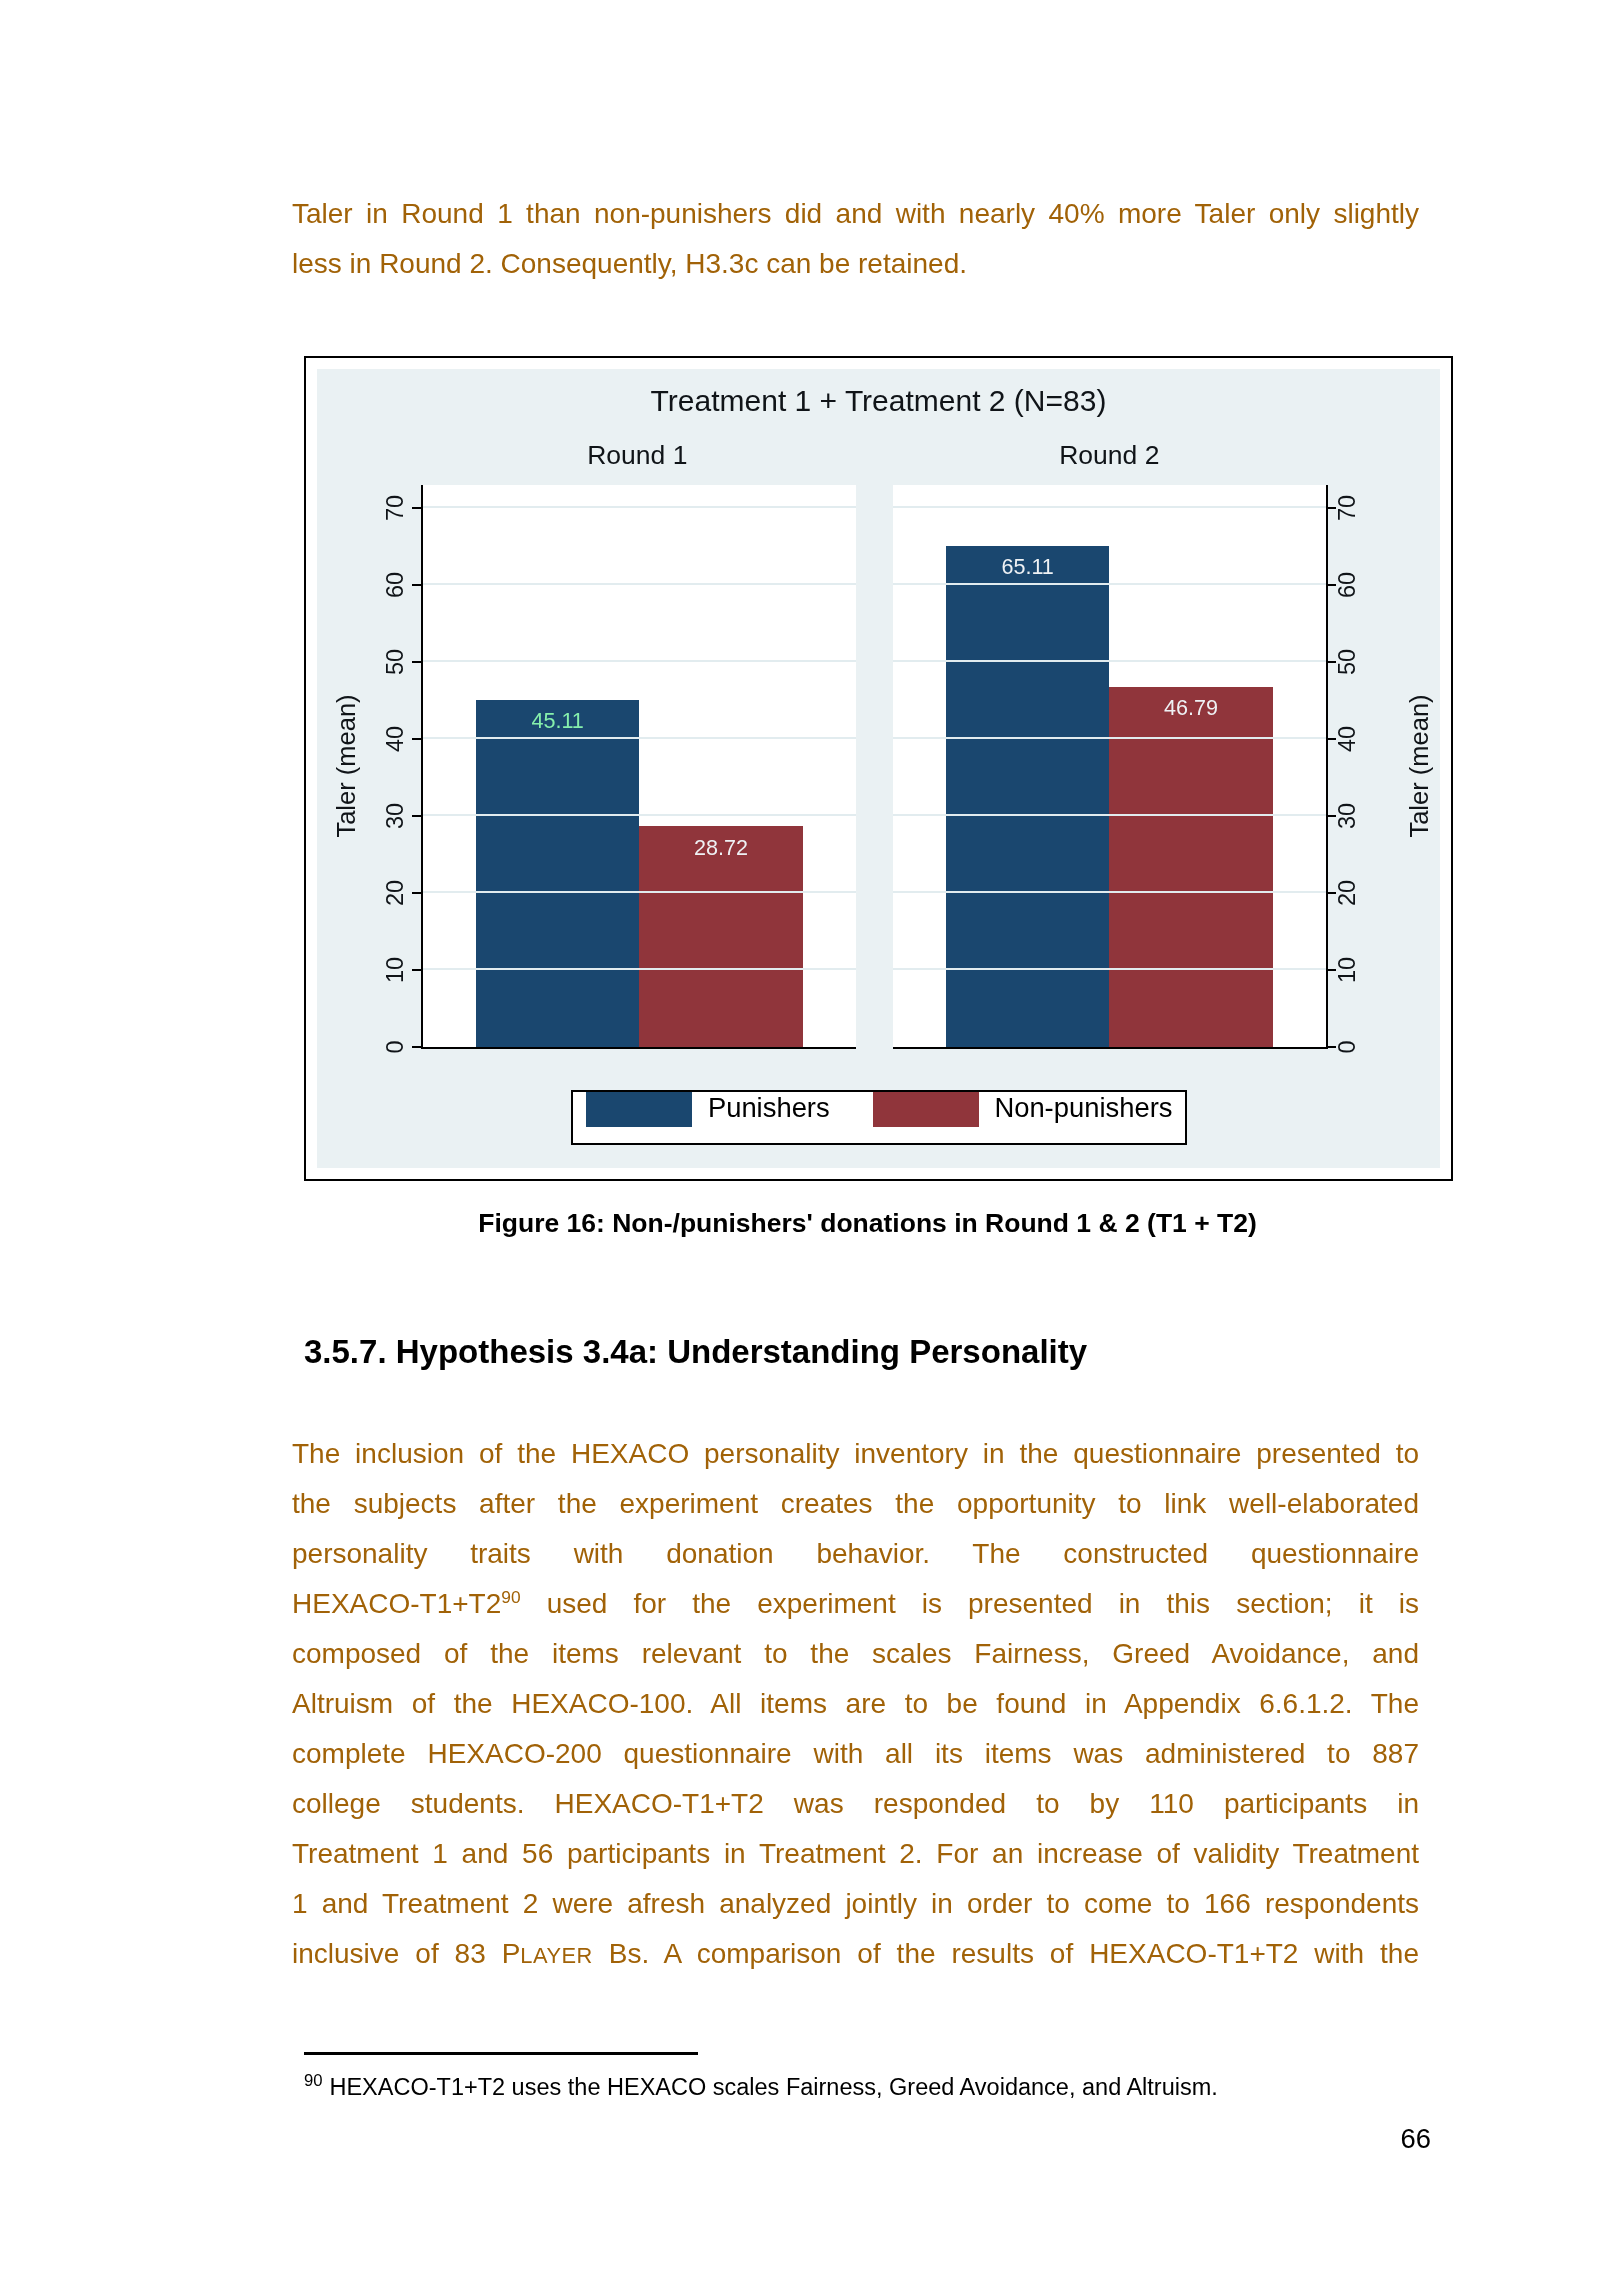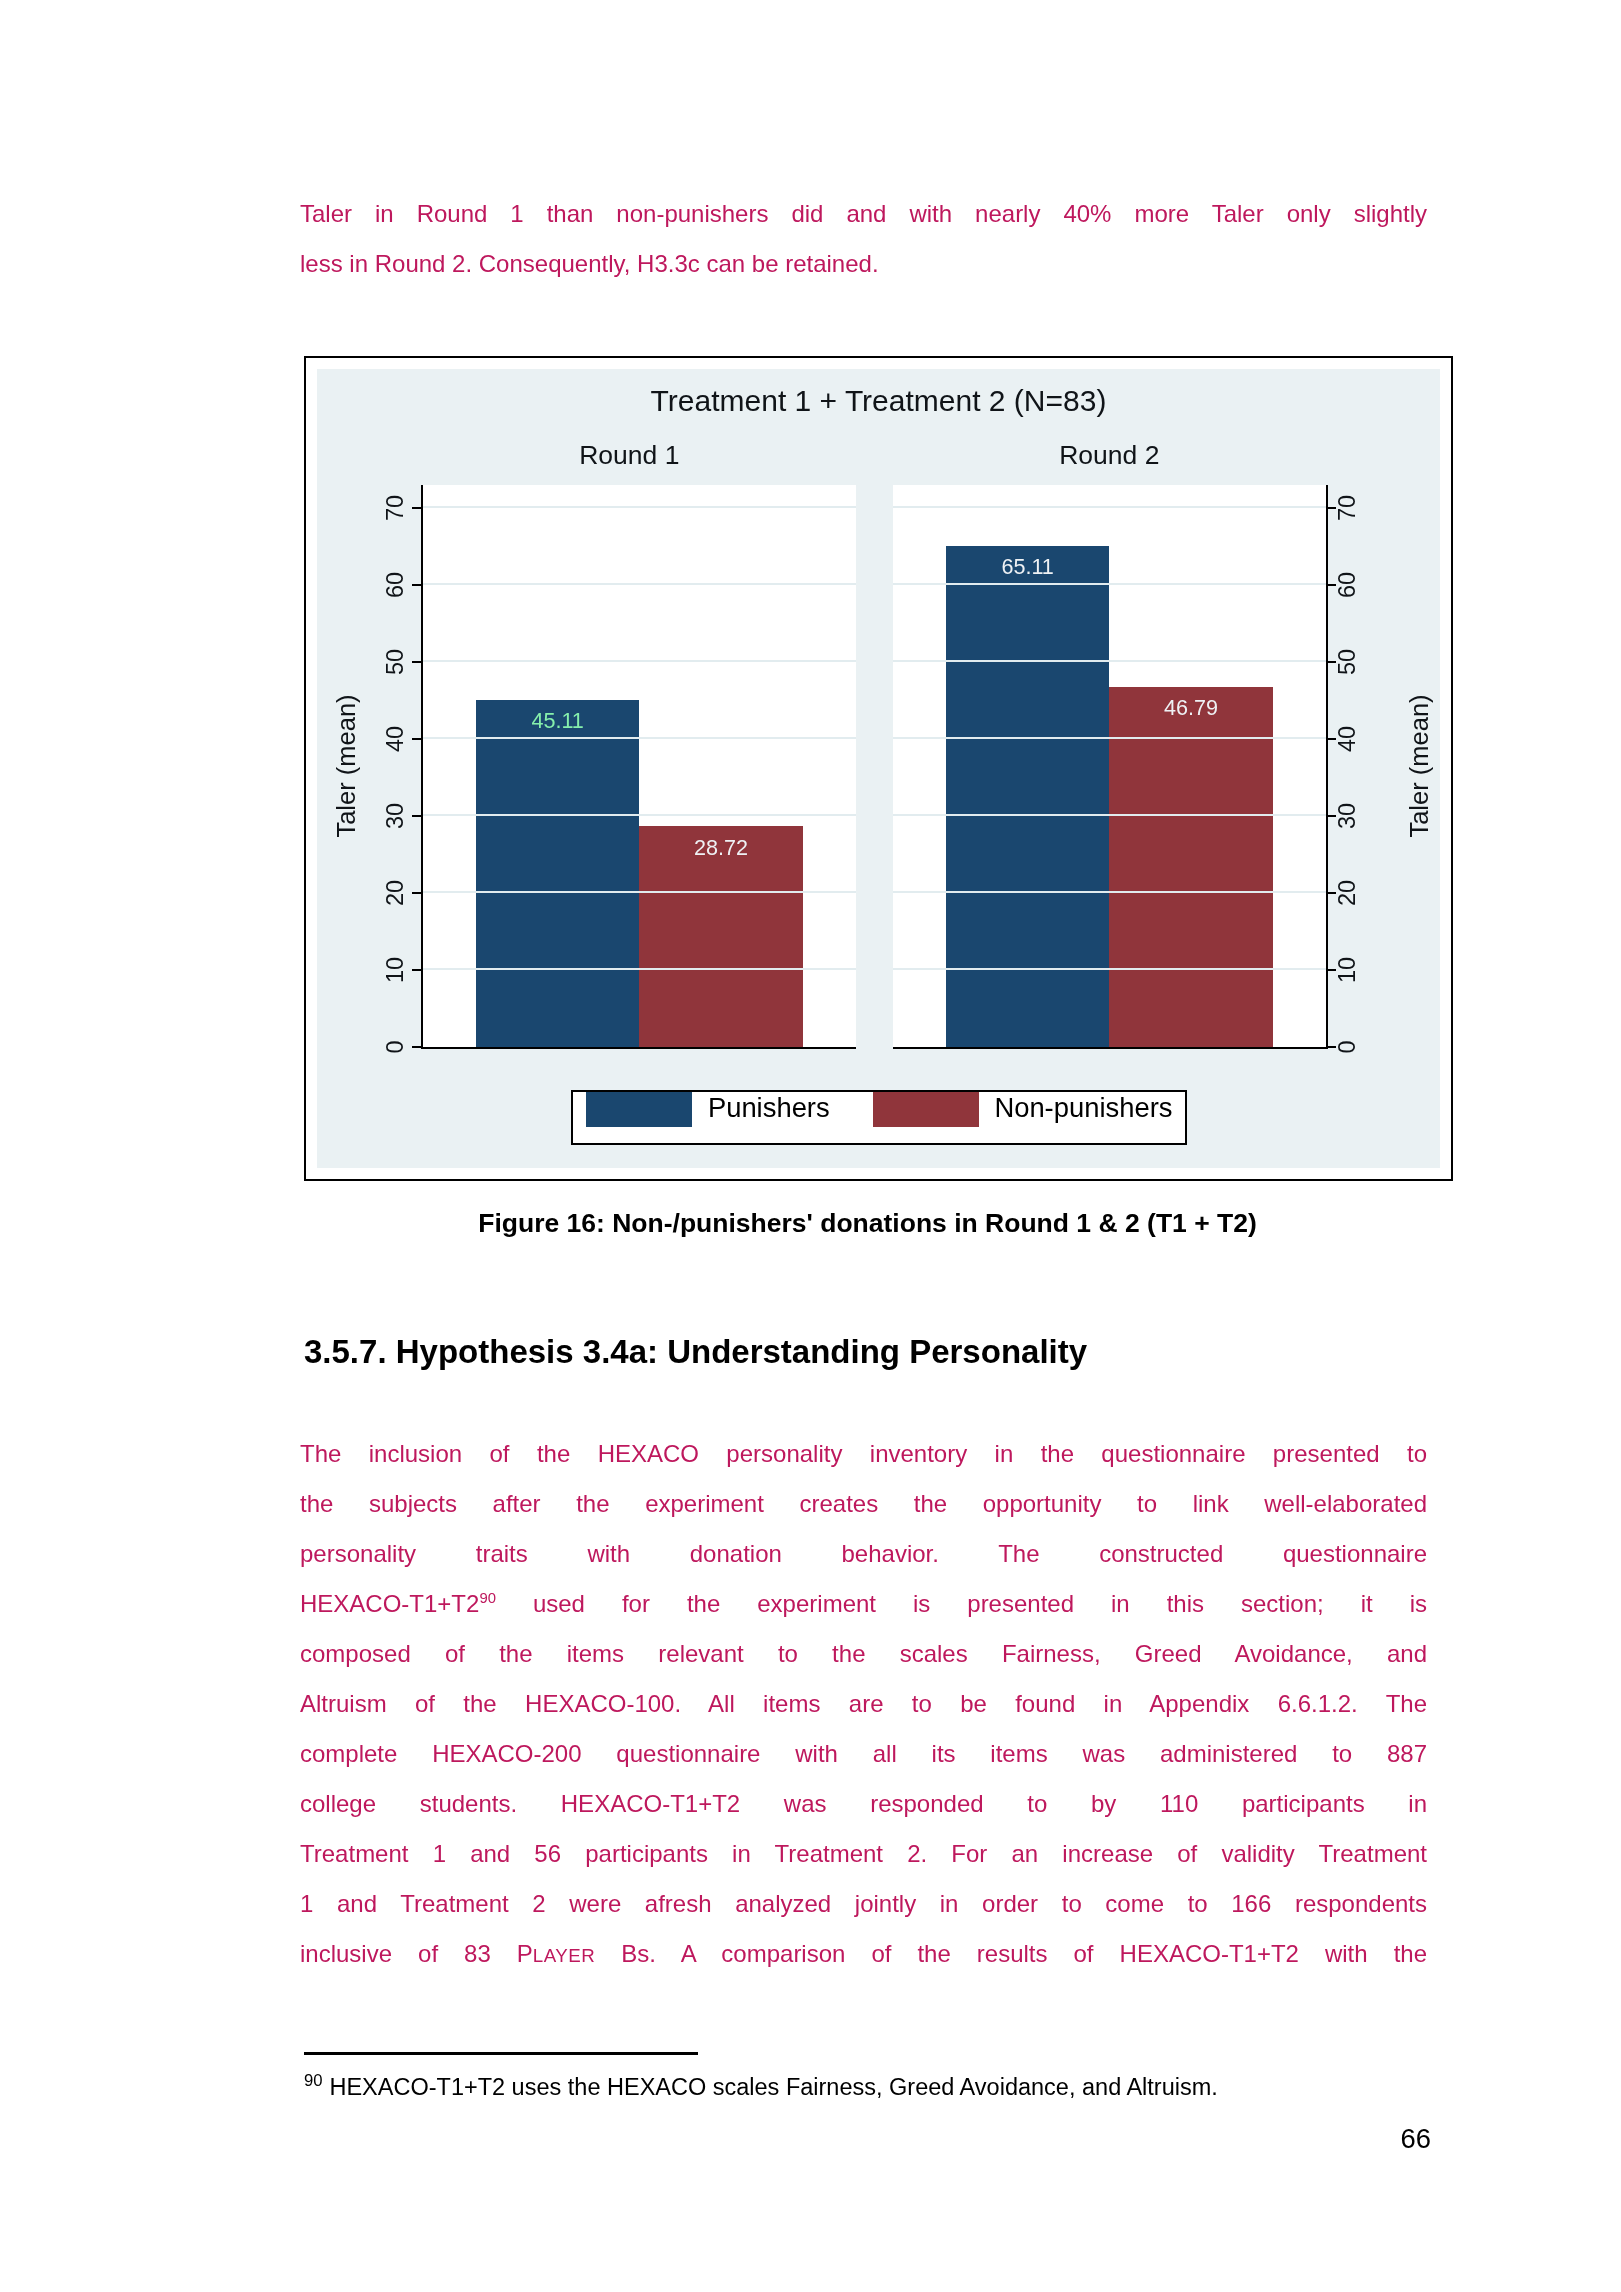--- a/index.html
+++ b/index.html
@@ -1,21 +1,21 @@
 <!DOCTYPE html>
 <html><head>
 <meta charset="utf-8">
 <style>
   html,body{margin:0;padding:0;}
   body{
     width:1621px;height:2293px;position:relative;background:#ffffff;
     font-family:"Liberation Sans", sans-serif;color:#000;
   }
   
-  .textcol{position:absolute;left:300px;width:1127px;font-size:24px;line-height:50px;color:#be185d;}
+  .textcol{position:absolute;left:292px;width:1127px;font-size:28px;line-height:50px;color:#a16207;}
   .jl{text-align:justify;text-align-last:justify;white-space:normal;}
   .jl-last{text-align:left;text-align-last:left;}
   .para1{top:189px;}
   .para2{top:1429px;}
   sup.bsup{font-size:0.62em;vertical-align:super;line-height:0;}
   .smallcaps{font-size:0.78em;letter-spacing:0.5px;margin-top:36px;}
   .caption{position:absolute;left:304px;width:1127px;top:1208px;text-align:center;
            font-size:26.5px;font-weight:bold;}
   .heading{position:absolute;left:304px;top:1333px;font-size:33px;font-weight:bold;}
   .footrule{position:absolute;left:304px;top:2052px;width:394px;height:2.9px;background:#000;}
@@ -23,21 +23,21 @@
   .footnote .fmark{font-size:16.7px;vertical-align:super;line-height:0;margin-right:6.9px;}
   .pagenum{position:absolute;left:1294px;top:2123px;width:137px;text-align:right;font-size:27.4px;}
 
   
   .chart-frame{position:absolute;left:304px;top:356px;width:1149px;height:825px;
                border:2px solid #000;background:#fff;padding:10.8px;box-sizing:border-box;}
   .chart-inner{position:relative;width:100%;height:100%;background:#eaf1f3;}
   .chart-title{position:absolute;top:15.7px;left:0;width:100%;text-align:center;
                font-size:30px;color:#101418;}
   .subtitle{position:absolute;top:71px;width:433px;text-align:center;font-size:26.5px;color:#101418;}
-  .subtitle.p1{left:96px;} .subtitle.p2{left:576px;}
+  .subtitle.p1{left:104px;} .subtitle.p2{left:576px;}
   .plot{position:absolute;top:116px;width:433px;height:562px;background:#fff;}
   .plot.p1{left:104px;border-left:2px solid #000;border-bottom:2px solid #000;}
   .plot.p2{left:576px;border-right:2px solid #000;border-bottom:2px solid #000;}
   .gridline{position:absolute;left:0;width:100%;height:2px;background:#e2ecef;}
   .bar{position:absolute;bottom:0;}
   .bar.b0{left:12.3%;width:37.7%;}
   .bar.b1{left:50%;width:37.7%;}
   .bar-label{position:absolute;top:8.8px;left:0;width:100%;text-align:center;
              font-size:21.6px;color:#eef1f4;}
   .gutter{position:absolute;top:116px;height:562px;}

